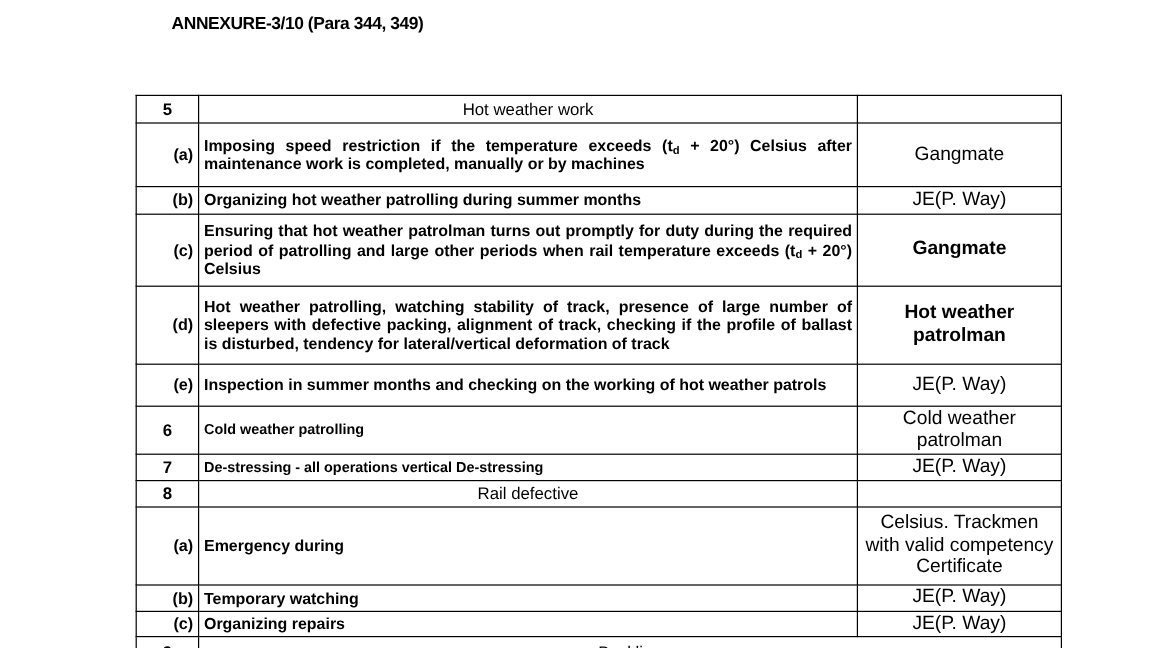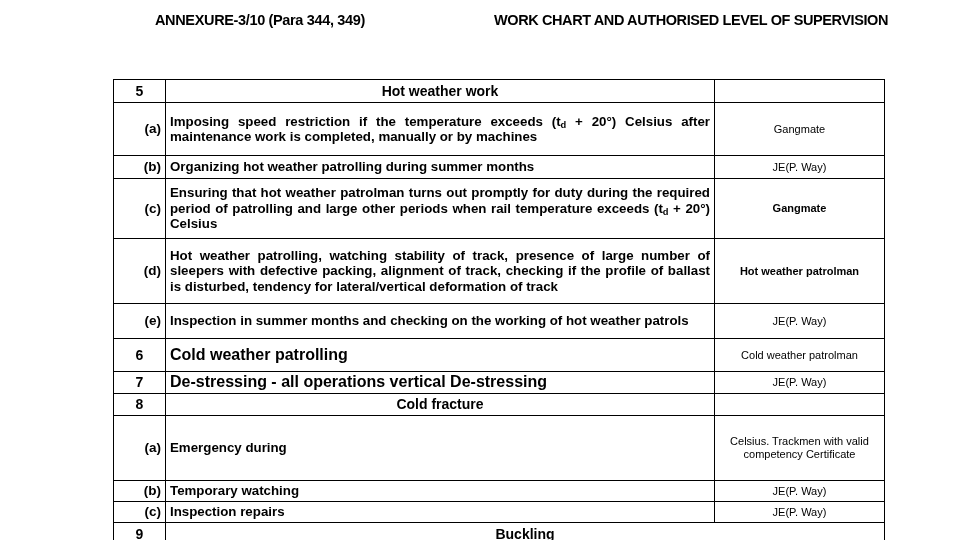--- a/index.html
+++ b/index.html
@@ -14,21 +14,21 @@
     font-family: "Liberation Sans", sans-serif;
     color: #000000;
     overflow: hidden;
     position: relative;
   }
 
   
   #page-header {
     position: absolute;
     top: 12px;
-    left: 12px;
+    left: 0;
     width: 776px;
     height: 24px;
   }
   .hdr-left {
     position: absolute;
     left: 143px;
     top: 0;
     font-size: 14.5px;
     font-weight: bold;
     letter-spacing: -0.35px;
@@ -86,35 +86,35 @@
     padding-right: 4px;
     font-weight: bold;
   }
   td.desc.plain {
     text-align: center;
     text-align-last: left;
   }
   td.desc.center-head {
     text-align: center;
     text-align-last: center;
-    font-weight: bold;
+    font-weight: normal;
     font-size: 14px;
   }
   td.desc.bold-left {
     text-align: center;
     text-align-last: left;
     font-weight: bold;
+    font-size: 12px;
+  }
+
+  
+  td.resp {
+    text-align: center;
+    padding: 1px 3px;
     font-size: 16px;
-  }
-
-  
-  td.resp {
-    text-align: center;
-    padding: 1px 3px;
-    font-size: 11px;
   }
   td.resp.b { font-weight: bold; }
 
   
   td.no-bottom { border-bottom: none; }
   td.no-top    { border-top: none; }
   td.no-right  { border-right: none; }
   td.no-left   { border-left: none; }
 
   sub {
@@ -122,21 +122,20 @@
     vertical-align: baseline;
     position: relative;
     top: 0.28em;
   }
 </style>
 </head>
 <body>
 
 <div id="page-header">
   <div class="hdr-left">ANNEXURE-3/10 (Para 344, 349)</div>
-  <div class="hdr-right">WORK CHART AND AUTHORISED LEVEL OF SUPERVISION</div>
 </div>
 
 <table id="work-chart">
   <colgroup>
     <col class="c-num">
     <col class="c-desc">
     <col class="c-resp">
   </colgroup>
   <tbody>
 
@@ -183,39 +182,39 @@
     </tr>
 
     <tr>
       <td class="num no-bottom" style="height:19px;">7</td>
       <td class="desc bold-left no-bottom">De-stressing - all operations vertical De-stressing</td>
       <td class="resp">JE(P. Way)</td>
     </tr>
 
     <tr>
       <td class="num no-top" style="height:19px;">8</td>
-      <td class="desc center-head no-top no-right">Cold fracture</td>
+      <td class="desc center-head no-top no-right">Rail defective</td>
       <td class="resp no-left"></td>
     </tr>
 
     <tr>
       <td class="num sub" style="height:62px;">(a)</td>
       <td class="desc plain">Emergency during</td>
       <td class="resp">Celsius. Trackmen with valid competency Certificate</td>
     </tr>
 
     <tr>
       <td class="num sub" style="height:18px;">(b)</td>
       <td class="desc plain">Temporary watching</td>
       <td class="resp">JE(P. Way)</td>
     </tr>
 
     <tr>
       <td class="num sub" style="height:18px;">(c)</td>
-      <td class="desc plain">Inspection repairs</td>
+      <td class="desc plain">Organizing repairs</td>
       <td class="resp">JE(P. Way)</td>
     </tr>
 
     <tr>
       <td class="num" style="height:21px;">9</td>
       <td class="desc center-head" colspan="2">Buckling</td>
     </tr>
 
   </tbody>
 </table>

